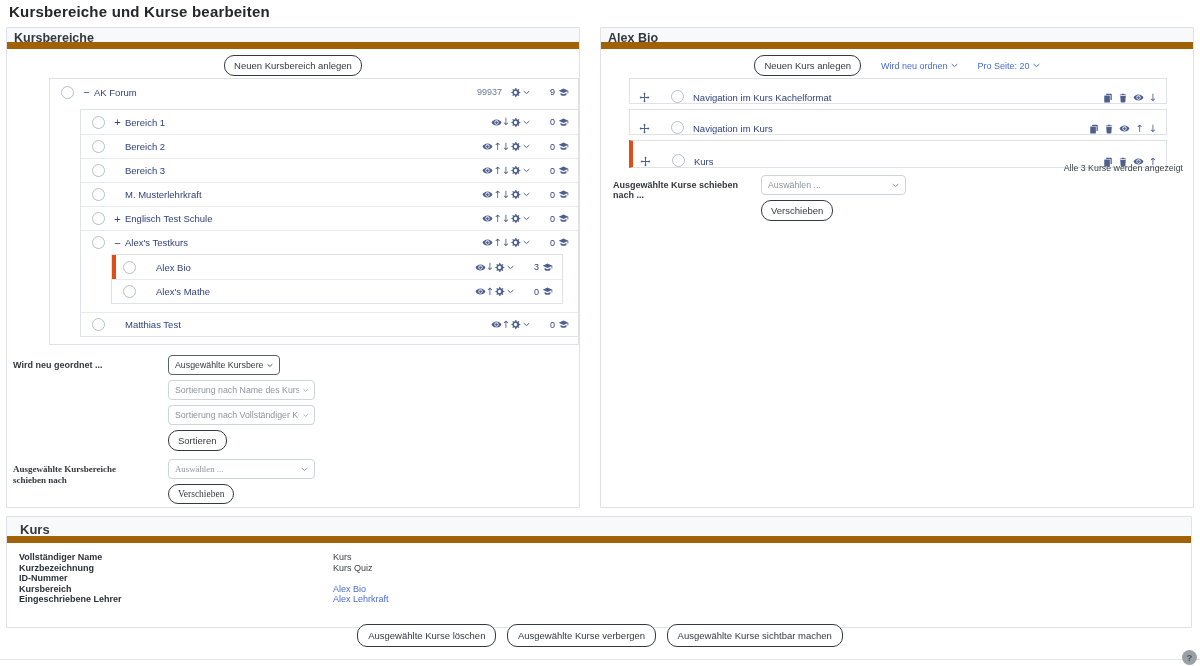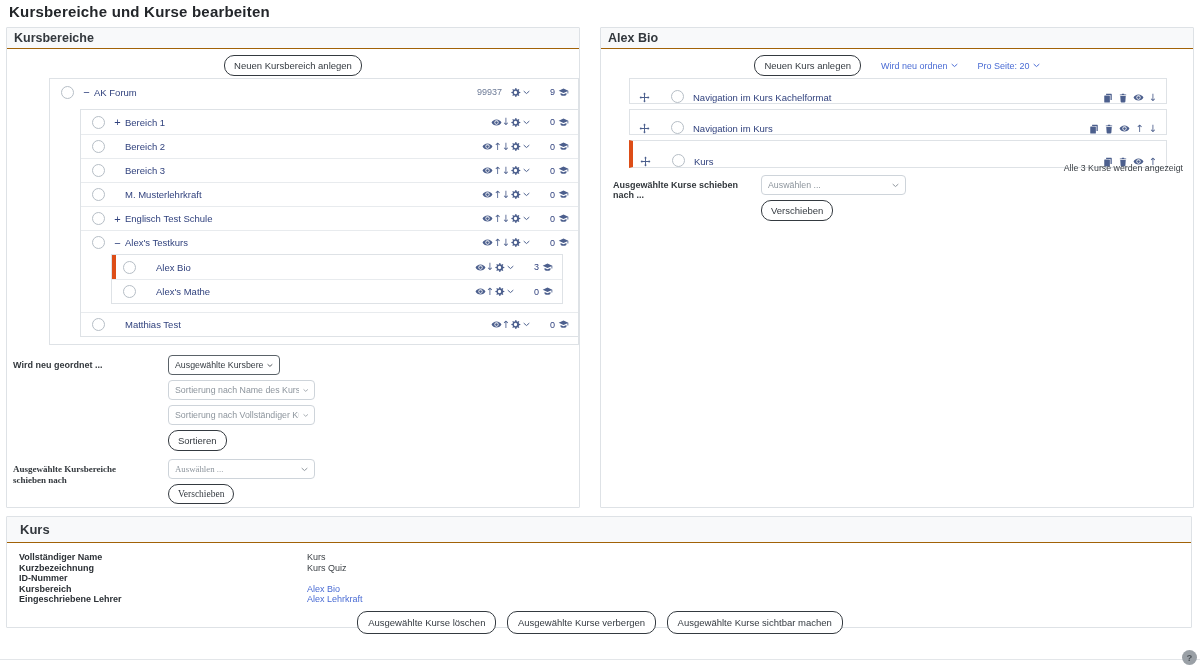--- a/index.html
+++ b/index.html
@@ -5,21 +5,21 @@
   * { box-sizing: border-box; margin: 0; padding: 0; }
   html,body { width:1200px; height:666px; background:#fff; font-family:"Liberation Sans",sans-serif; }
   .app { position:relative; width:1200px; height:666px; overflow:hidden; color:#343a40; }
 
   .page-title { position:absolute; left:9px; top:3px; font-size:15px; font-weight:700; color:#23262a; letter-spacing:.2px; }
 
   .panel { position:absolute; border:1px solid #dee2e6; background:#fff; border-radius:1px; }
   .panel-left  { left:6px;   top:27px;  width:574px;  height:481px; }
   .panel-right { left:600px; top:27px;  width:594px;  height:481px; }
   .panel-bottom{ left:6px;   top:516px; width:1186px; height:112px; }
-  .panel-header { height:21px; line-height:20px; background:#f8f9fa; border-bottom:1px solid #a16207; padding:0 7px; font-size:12.5px; font-weight:700; color:#33383d; }
+  .panel-header { height:21px; line-height:20px; background:#f8f9fa; border-bottom:7px solid #a16207; padding:0 7px; font-size:12.5px; font-weight:700; color:#33383d; }
   .panel-bottom .panel-header { height:26px; line-height:26px; padding:0 13px; font-size:13px; }
 
   .btn { display:inline-block; background:#fff; border:1px solid #343a40; border-radius:10px; padding:4px 9px; font-size:9.5px; color:#343a40; font-family:inherit; cursor:pointer; white-space:nowrap; }
   .btn-sm { padding:3px 7px; border-radius:8px; font-size:8.5px; }
 
   .center-row { text-align:center; margin-top:6px; }
 
   
   .cat-tree { position:absolute; left:42px; top:50px; width:530px; border:1px solid #dee2e6; background:#fff; padding-bottom:7px; }
   .cat-row { display:flex; align-items:center; height:26px; padding:0 9px 0 11px; background:#fff; }
@@ -64,27 +64,27 @@
   .course-name { font-size:9.5px; color:#31427e; text-decoration:none; margin-left:9px; cursor:pointer; }
   .course-actions { margin-left:auto; display:flex; align-items:center; gap:5px; color:#4c5f8d; }
   .rp-bottom { position:absolute; left:12px; top:135px; width:570px; }
   .all-shown { text-align:right; font-size:8.8px; color:#3c4146; margin-bottom:2px; }
   .move-flex { display:flex; }
   .move-lab { width:148px; font-size:9px; font-weight:700; color:#33383d; padding-top:5px; }
   .stack .sel { width:145px; }
 
   
   .fields { margin:9px 0 0 12px; font-size:9px; line-height:10.5px; }
-  .frow { display:flex; }
+  .frow { display:flex;gap:26px; }
   .flab { width:288px; font-weight:700; color:#2c3136; }
   .fval { color:#3c4146; }
   .fval.link-val { color:#4a6cd4; cursor:pointer; }
 
   
-  .footer-actions { position:absolute; top:611px; left:0; width:1200px; text-align:center; }
+  .footer-actions { position:absolute; top:624px; left:0; width:1200px; text-align:center; }
   .footer-actions .btn { margin:0 3px; padding:5px 10px; font-size:9.5px; }
   .footer-line { position:absolute; top:659px; left:0; width:1200px; border-top:1px solid #e3e6e9; }
   .help-fab { position:absolute; right:3px; top:650px; width:15px; height:15px; border-radius:50%; background:#9aa0a6; color:#4f555b; font-size:9.5px; font-weight:700; text-align:center; line-height:15px; cursor:pointer; }
 </style>
 </head>
 <body>
 
 <div class="app">
 
   <div class="page-title">Kursbereiche und Kurse bearbeiten</div>

